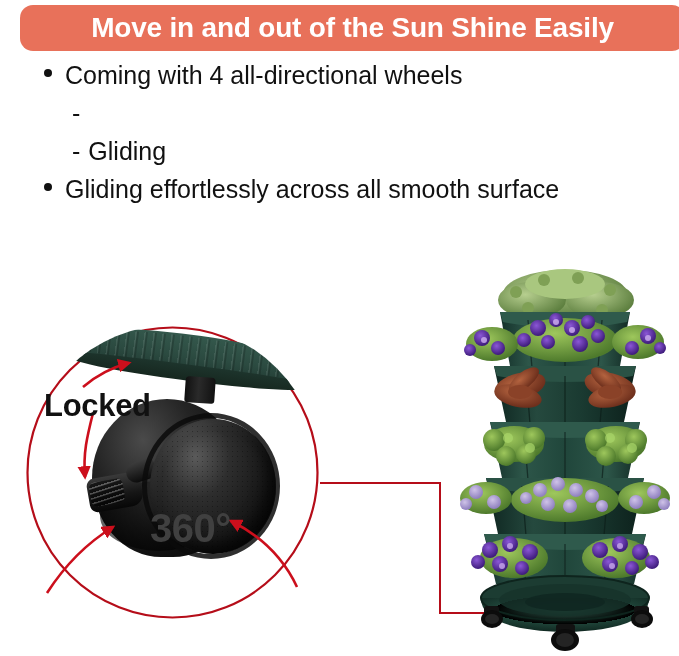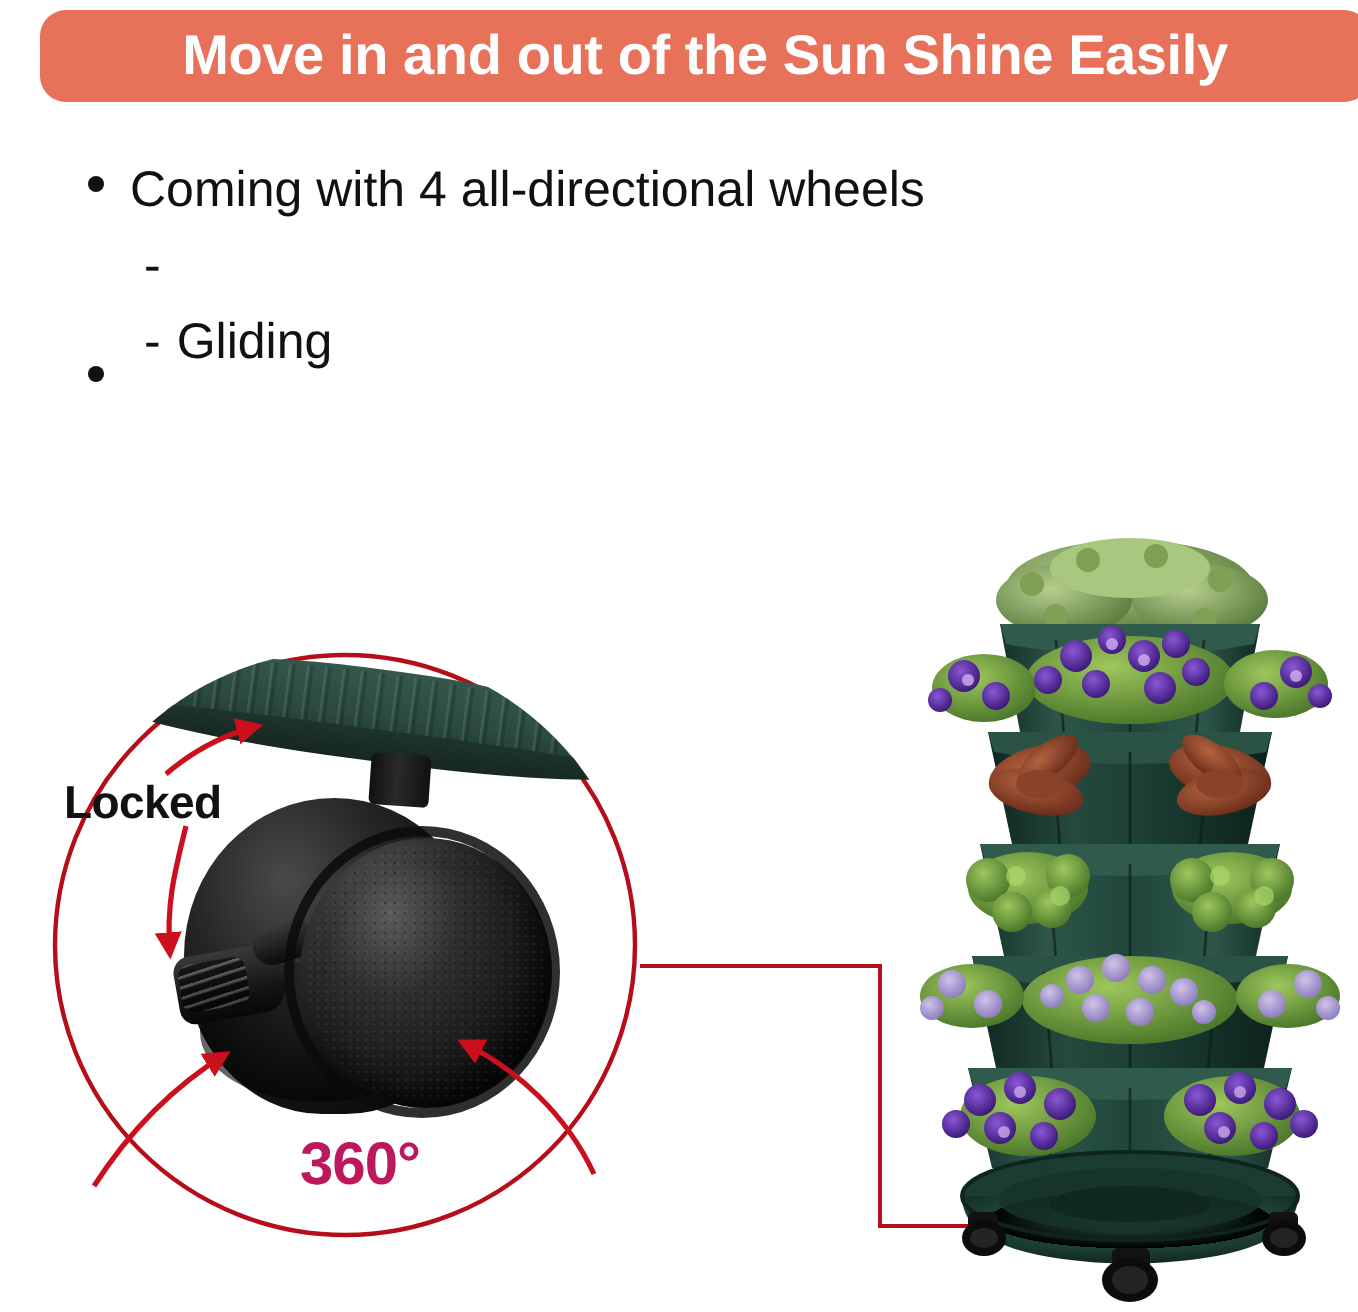--- a/index.html
+++ b/index.html
@@ -37,21 +37,21 @@
     letter-spacing: -0.2px;
     white-space: nowrap;
     line-height: 1;
     font-family: "Liberation Sans", sans-serif;
   }
 
   
   #feature-list {
     position: absolute;
     left: 44px;
-    top: 76px;
+    top: 56px;
     width: 632px;
   }
   .feat-row {
     display: flex;
     align-items: baseline;
     font-size: 25px;
     color: #111111;
     line-height: 38px;
     white-space: nowrap;
   }
@@ -248,35 +248,35 @@
     border-radius: 50%;
     border: 5px solid #0b0b0b;
     box-sizing: border-box;
     background: transparent;
     opacity: 0.85;
   }
 
   
   #locked-label {
     position: absolute;
-    left: 32px;
+    left: 44px;
     top: 388px;
-    font-size: 23px;
+    font-size: 31px;
     font-weight: bold;
     color: #111111;
     letter-spacing: -0.3px;
     white-space: nowrap;
   }
   #rotation-label {
     position: absolute;
     left: 150px;
-    top: 566px;
-    font-size: 30px;
+    top: 506px;
+    font-size: 40px;
     font-weight: bold;
-    color: #be185d;
+    color: #404040;
     letter-spacing: -0.5px;
     white-space: nowrap;
   }
 
   
   #connector {
     position: absolute;
     left: 0;
     top: 0;
     width: 679px;
@@ -313,20 +313,21 @@
   </div>
 
   <div class="feat-row sub">
     <span class="bullet-dash">-</span>
     <span>Gliding</span>
   </div>
 
 
   <div class="feat-row">
     <span class="bullet-dot"></span>
+    <span>Gliding effortlessly across all smooth surface</span>
   </div>
 
 </div>
 
 <div id="caster-callout">
 
   <svg id="callout-ring" viewBox="0 0 295 295">
     <circle cx="147.5" cy="147.5" r="145" fill="none" stroke="#b50d19" stroke-width="2.2"></circle>
   </svg>
 

